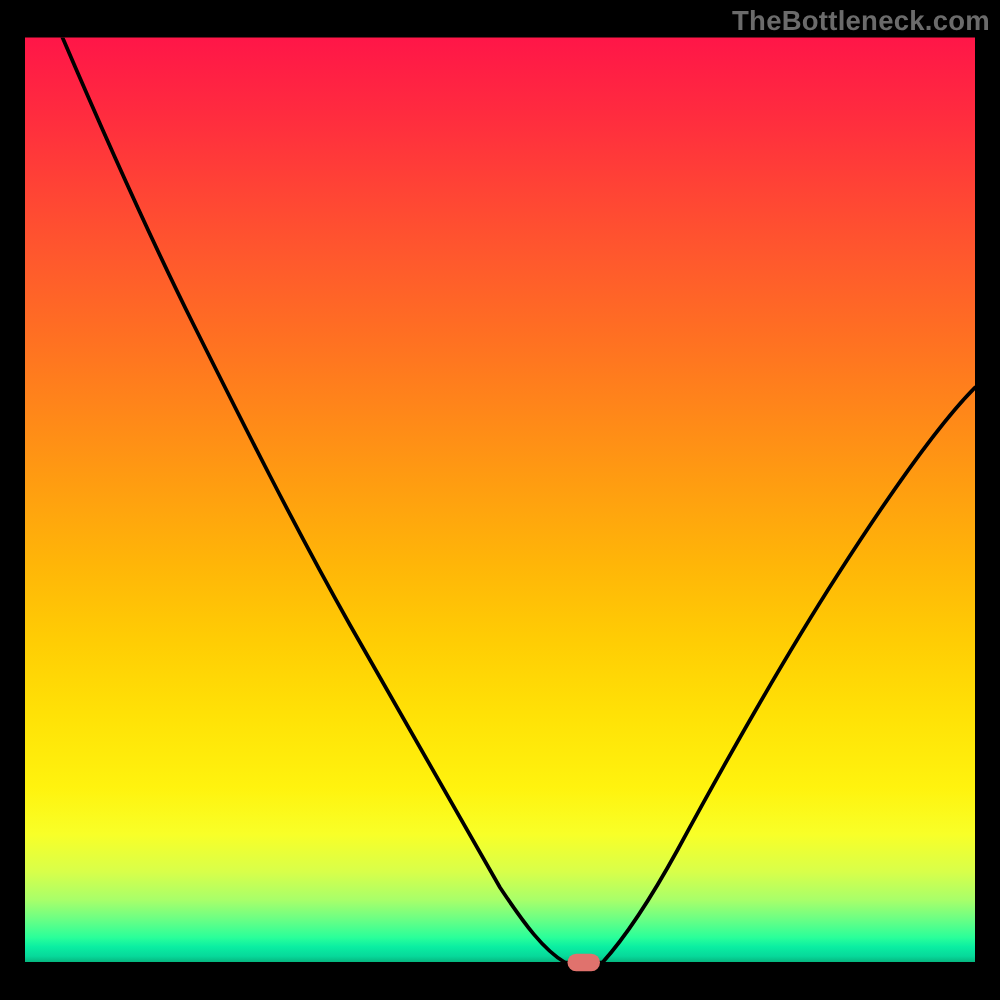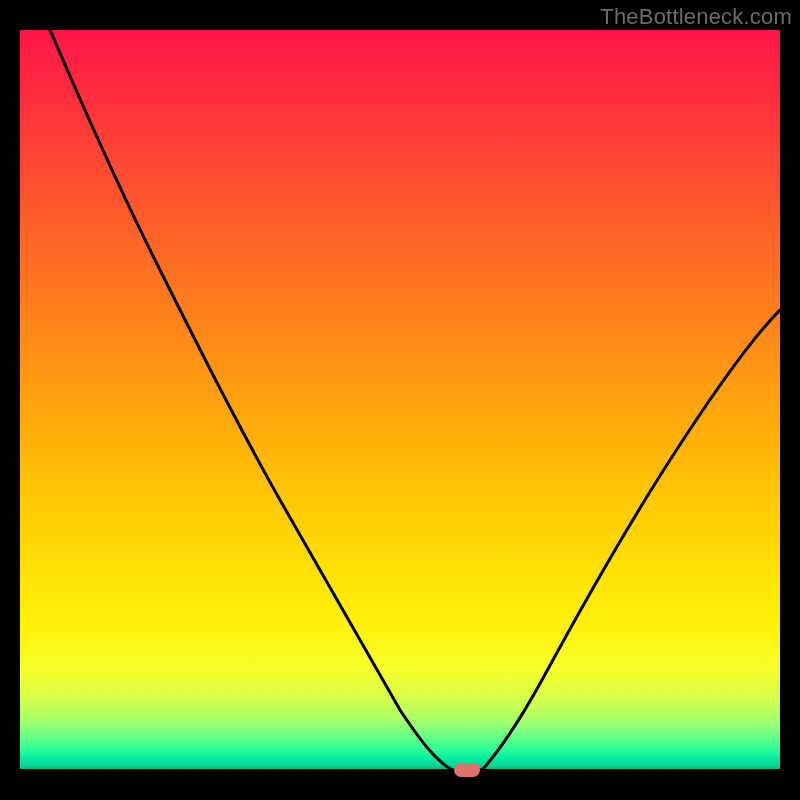--- a/index.html
+++ b/index.html
@@ -16,21 +16,21 @@
     width: 800px;
     height: 800px;
     background: #000;
   }
   .watermark {
     position: absolute;
     top: 4px;
     right: 8px;
     color: #6b6b6b;
     font-size: 22px;
-    font-weight: 400;
+    font-weight: 700;
     letter-spacing: 0.2px;
     z-index: 5;
   }
   .plot-area {
     position: absolute;
     left: 20px;
     top: 30px;
     width: 760px;
     height: 750px;
     

